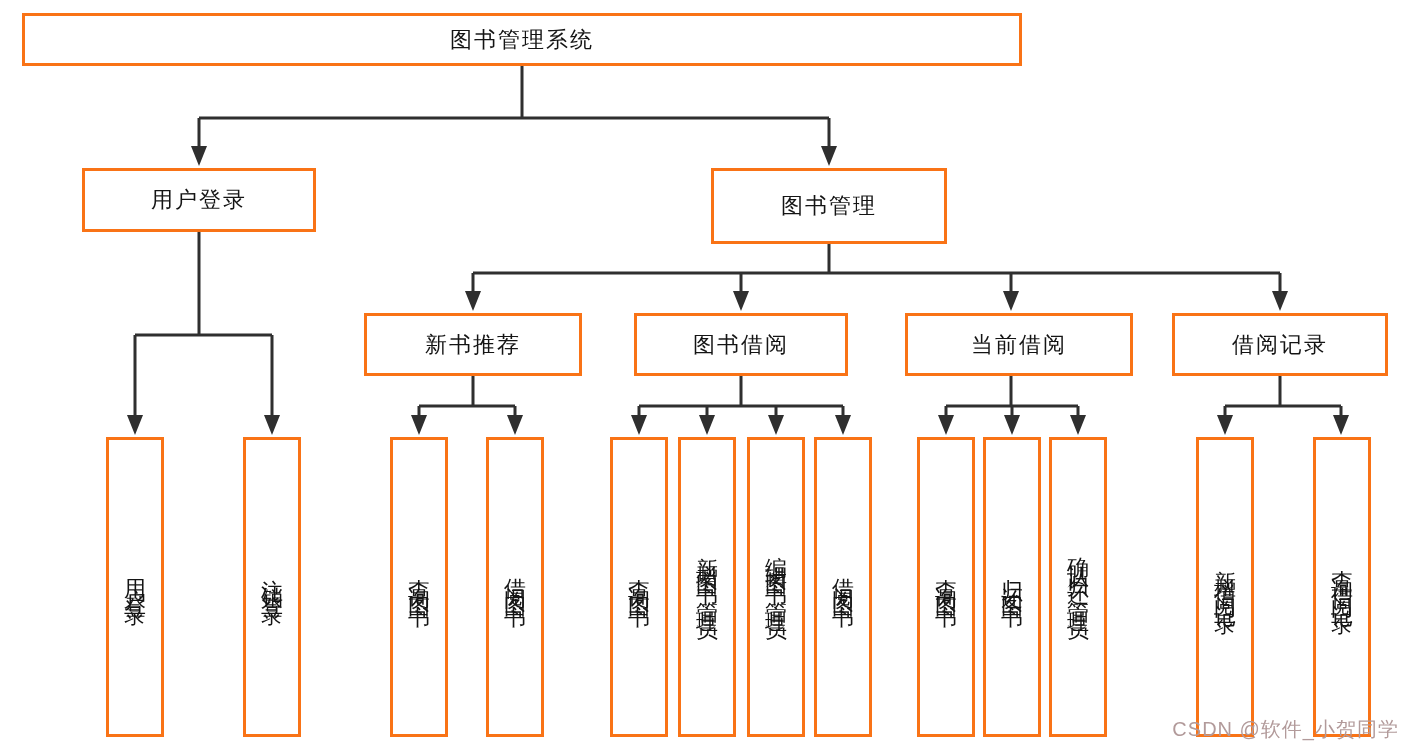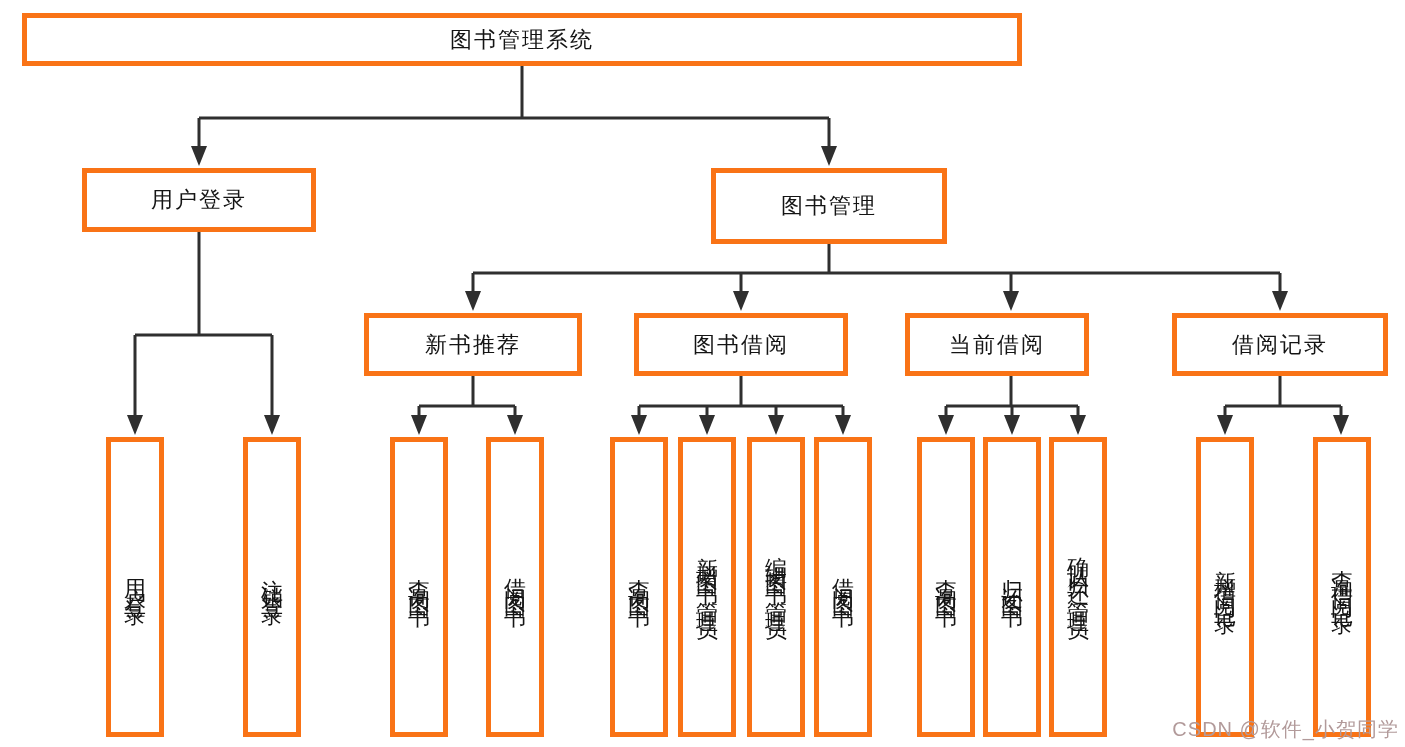--- a/index.html
+++ b/index.html
@@ -20,21 +20,21 @@
     left: 0;
     top: 0;
     width: 1405px;
     height: 747px;
     pointer-events: none;
   }
   .box {
     position: absolute;
     box-sizing: border-box;
     background: #ffffff;
-    border: 5px solid #f97316;
+    border: 3px solid #f97316;
     display: flex;
     align-items: center;
     justify-content: center;
   }
   .hlabel {
     font-size: 22px;
     color: #141414;
     letter-spacing: 2px;
     white-space: nowrap;
   }
@@ -112,21 +112,21 @@
   <div class="box" style="left:711px;top:168px;width:236px;height:76px">
     <span class="hlabel">图书管理</span>
   </div>
 
   <div class="box" style="left:634px;top:313px;width:214px;height:63px">
     <span class="hlabel">图书借阅</span>
   </div>
   <div class="box" style="left:364px;top:313px;width:218px;height:63px">
     <span class="hlabel">新书推荐</span>
   </div>
-  <div class="box" style="left:905px;top:313px;width:184px;height:63px">
+  <div class="box" style="left:905px;top:313px;width:228px;height:63px">
     <span class="hlabel">当前借阅</span>
   </div>
   <div class="box" style="left:1172px;top:313px;width:216px;height:63px">
     <span class="hlabel">借阅记录</span>
   </div>
 
   <div class="box vbox" style="left:106px;top:437px">
     <span class="vlabel">用户登录</span>
   </div>
   <div class="box vbox" style="left:243px;top:437px">

